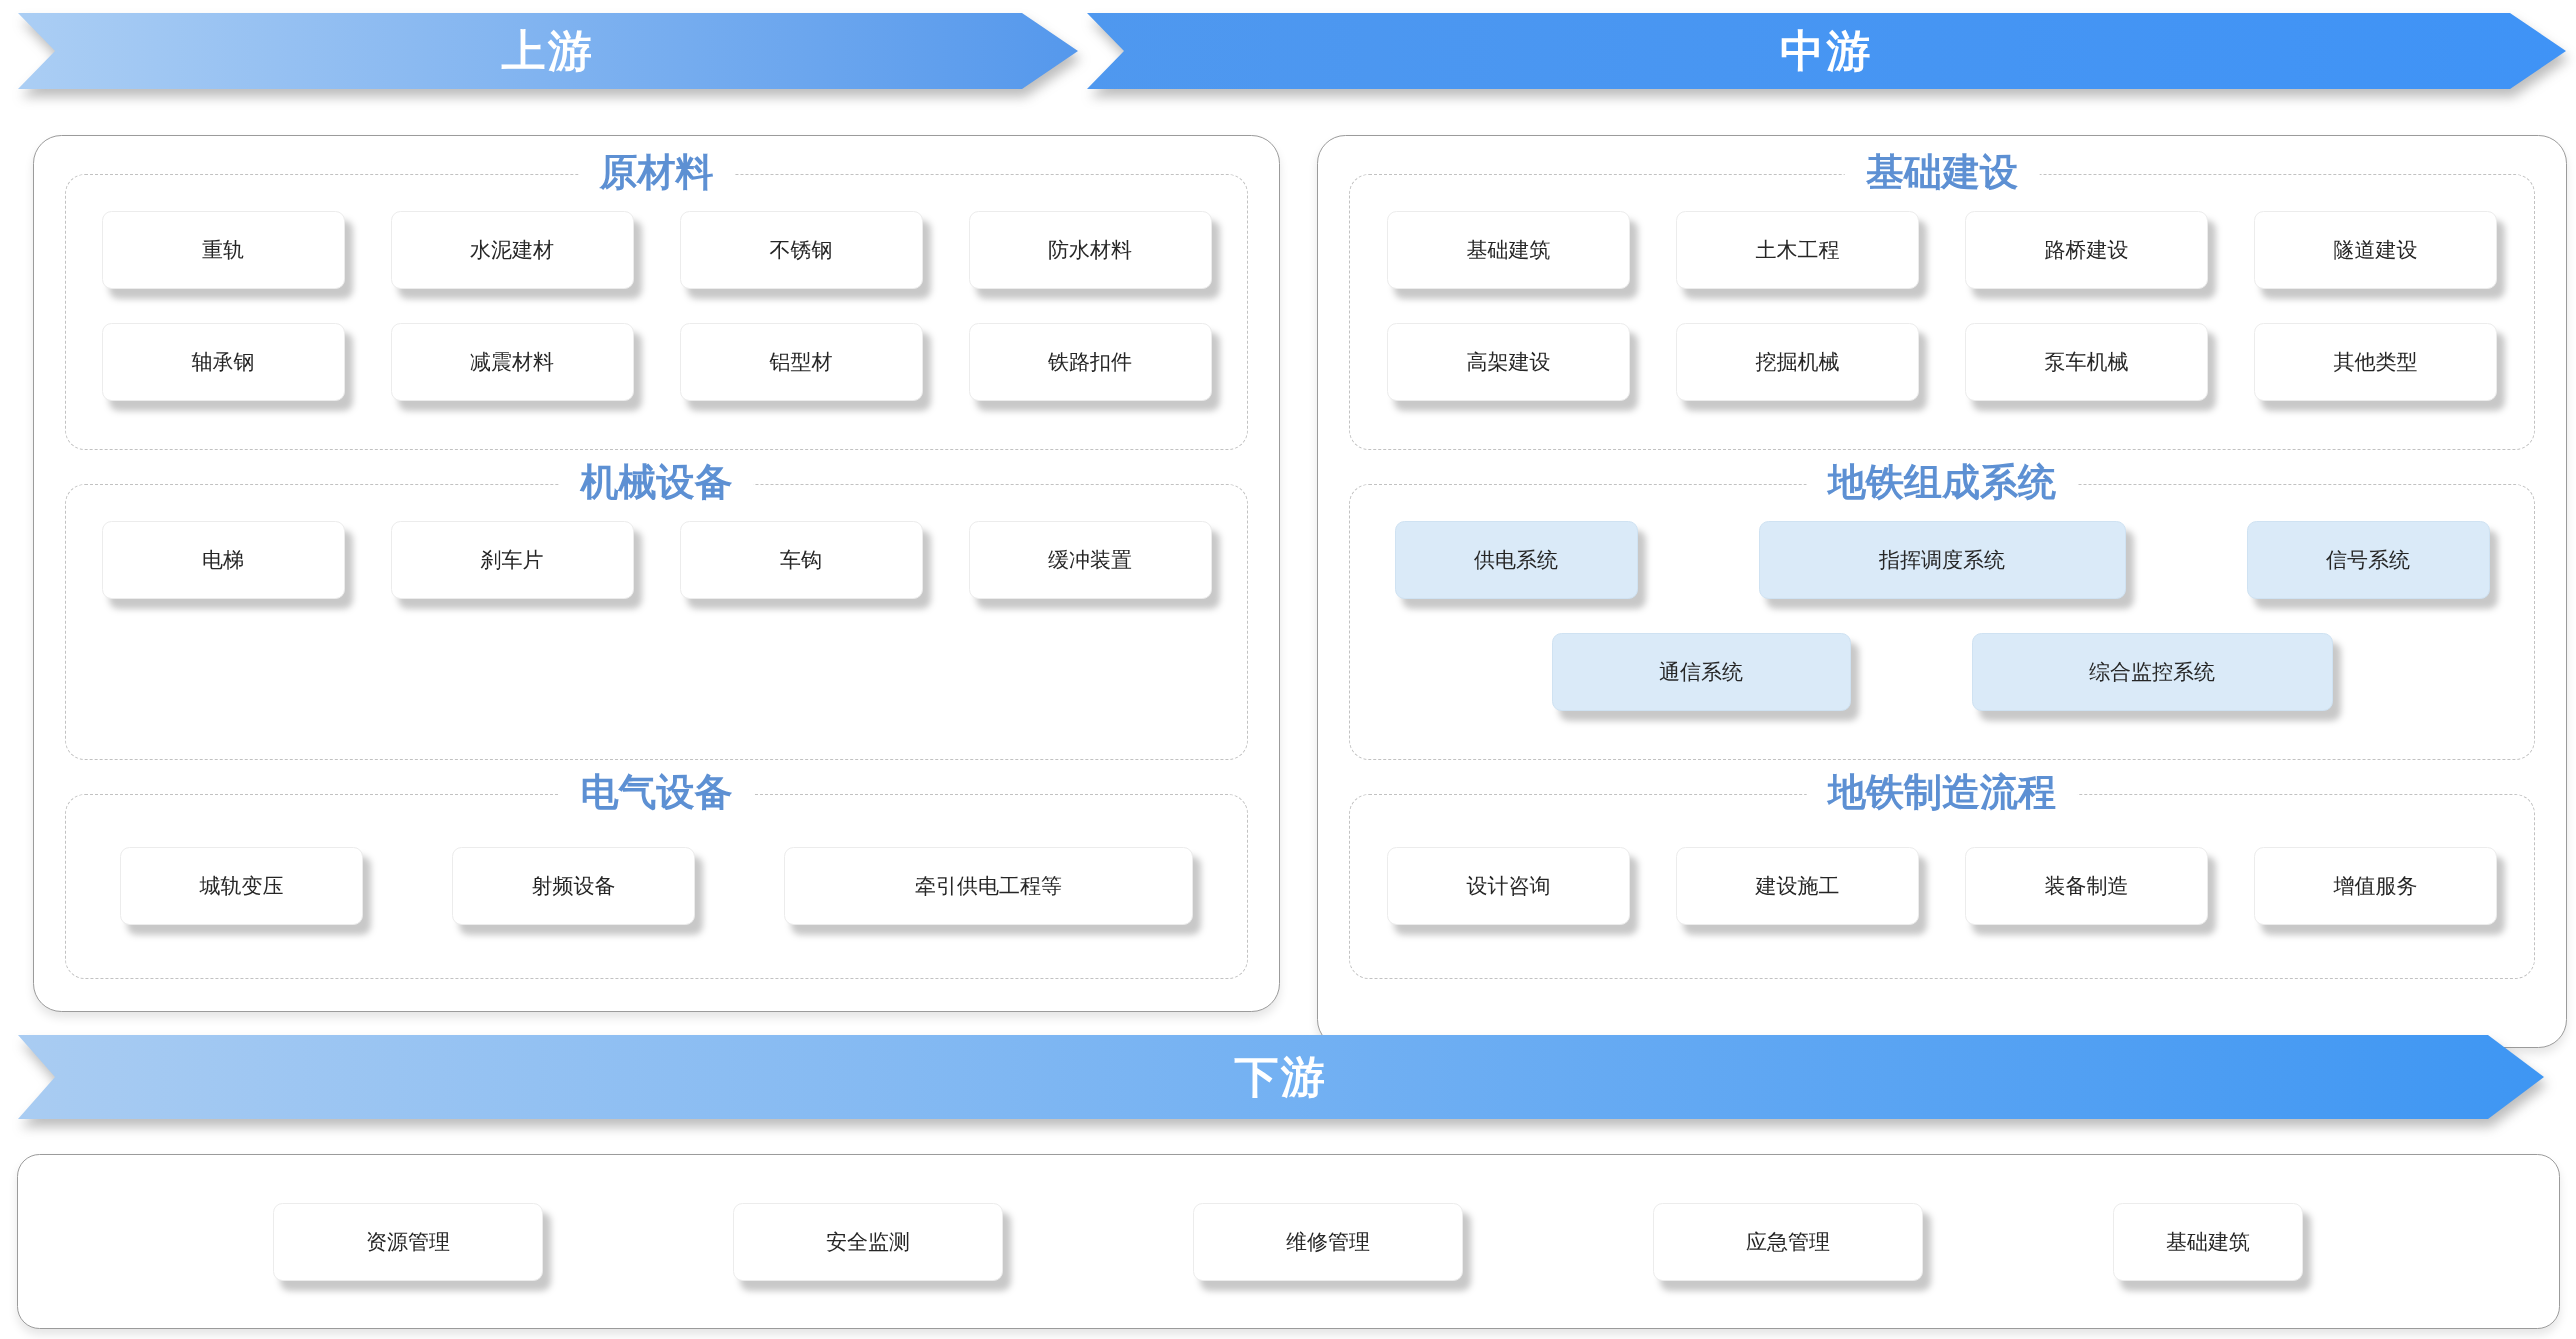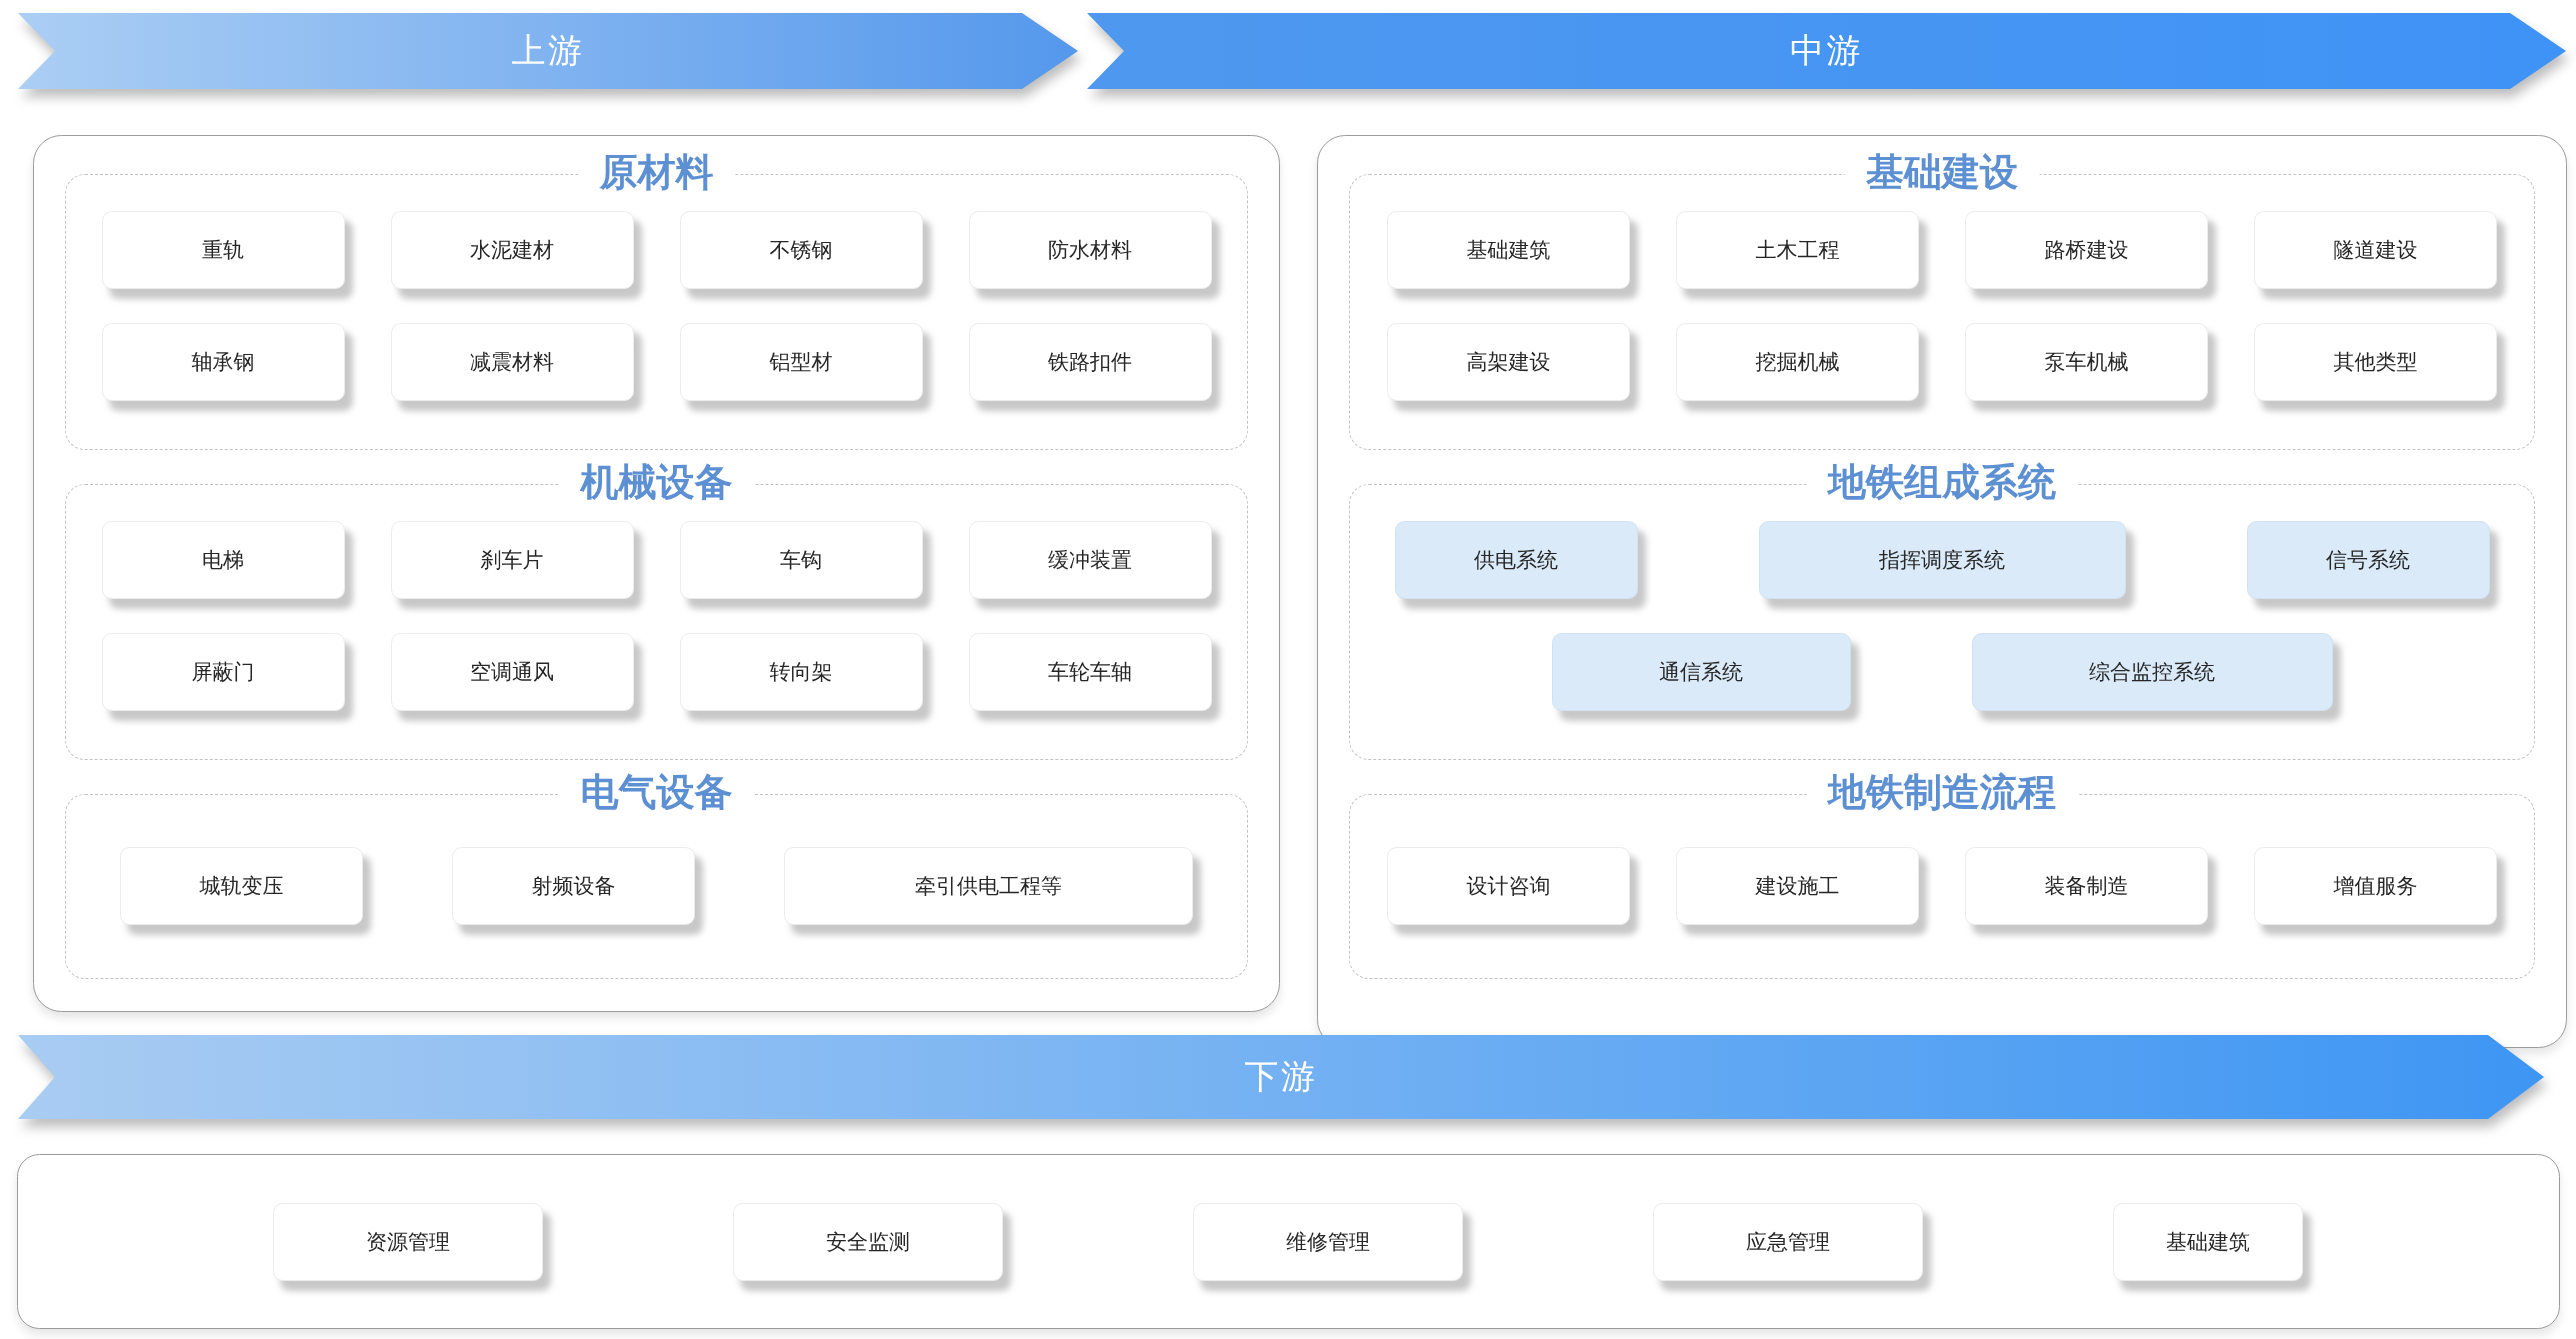--- a/index.html
+++ b/index.html
@@ -3,21 +3,21 @@
 <meta charset="utf-8">
 <style>
   html,body{margin:0;padding:0;background:#fff;}
   body{width:2576px;height:1340px;position:relative;font-family:"Liberation Sans","DejaVu Sans",sans-serif;}
   .stage{position:absolute;inset:0;}
 
   
   .banner-wrap{position:absolute;filter:drop-shadow(3.6px 8.3px 6px rgba(90,90,90,0.40));}
   .banner{width:100%;height:100%;display:flex;align-items:center;justify-content:center;
           clip-path:polygon(0 0,calc(100% - 56px) 0,100% 50%,calc(100% - 56px) 100%,0 100%,37px 50%);}
-  .banner span{color:#fff;font-size:34px;font-weight:400;letter-spacing:2.4px;}
+  .banner span{color:#fff;font-size:44px;font-weight:700;letter-spacing:2.4px;}
   .b-upstream{left:18px;top:13px;width:1060px;height:76px;}
   .b-midstream{left:1087px;top:13px;width:1479px;height:76px;}
   .b-downstream{left:18px;top:1035px;width:2526px;height:84px;}
   .b-upstream  .banner{background:linear-gradient(90deg,var(--upstream-from),var(--upstream-to));}
   .b-midstream .banner{background:linear-gradient(90deg,var(--midstream-from),var(--midstream-to));}
   .b-downstream .banner{background:linear-gradient(90deg,var(--downstream-from),var(--downstream-to));}
 
   
   .panel{position:absolute;background:#fff;border:1.8px solid var(--panel-border);border-radius:28.4px;
          box-sizing:border-box;box-shadow:0 6px 9.5px rgba(0,0,0,0.10);padding:38px 31px 0;}
@@ -88,26 +88,20 @@
         </div>
       </div>
       <div class="section sec-1">
         <span class="section-title">机械设备</span>
         <div class="row row-0">
           <div class="item">电梯</div>
           <div class="item">刹车片</div>
           <div class="item">车钩</div>
           <div class="item">缓冲装置</div>
         </div>
-        <div class="row row-1">
-          <div class="item">屏蔽门</div>
-          <div class="item">空调通风</div>
-          <div class="item">转向架</div>
-          <div class="item">车轮车轴</div>
-        </div>
       </div>
       <div class="section sec-2 short">
         <span class="section-title">电气设备</span>
         <div class="row row-0">
           <div class="item">城轨变压</div>
           <div class="item">射频设备</div>
           <div class="item">牵引供电工程等</div>
         </div>
       </div>
     </div>

